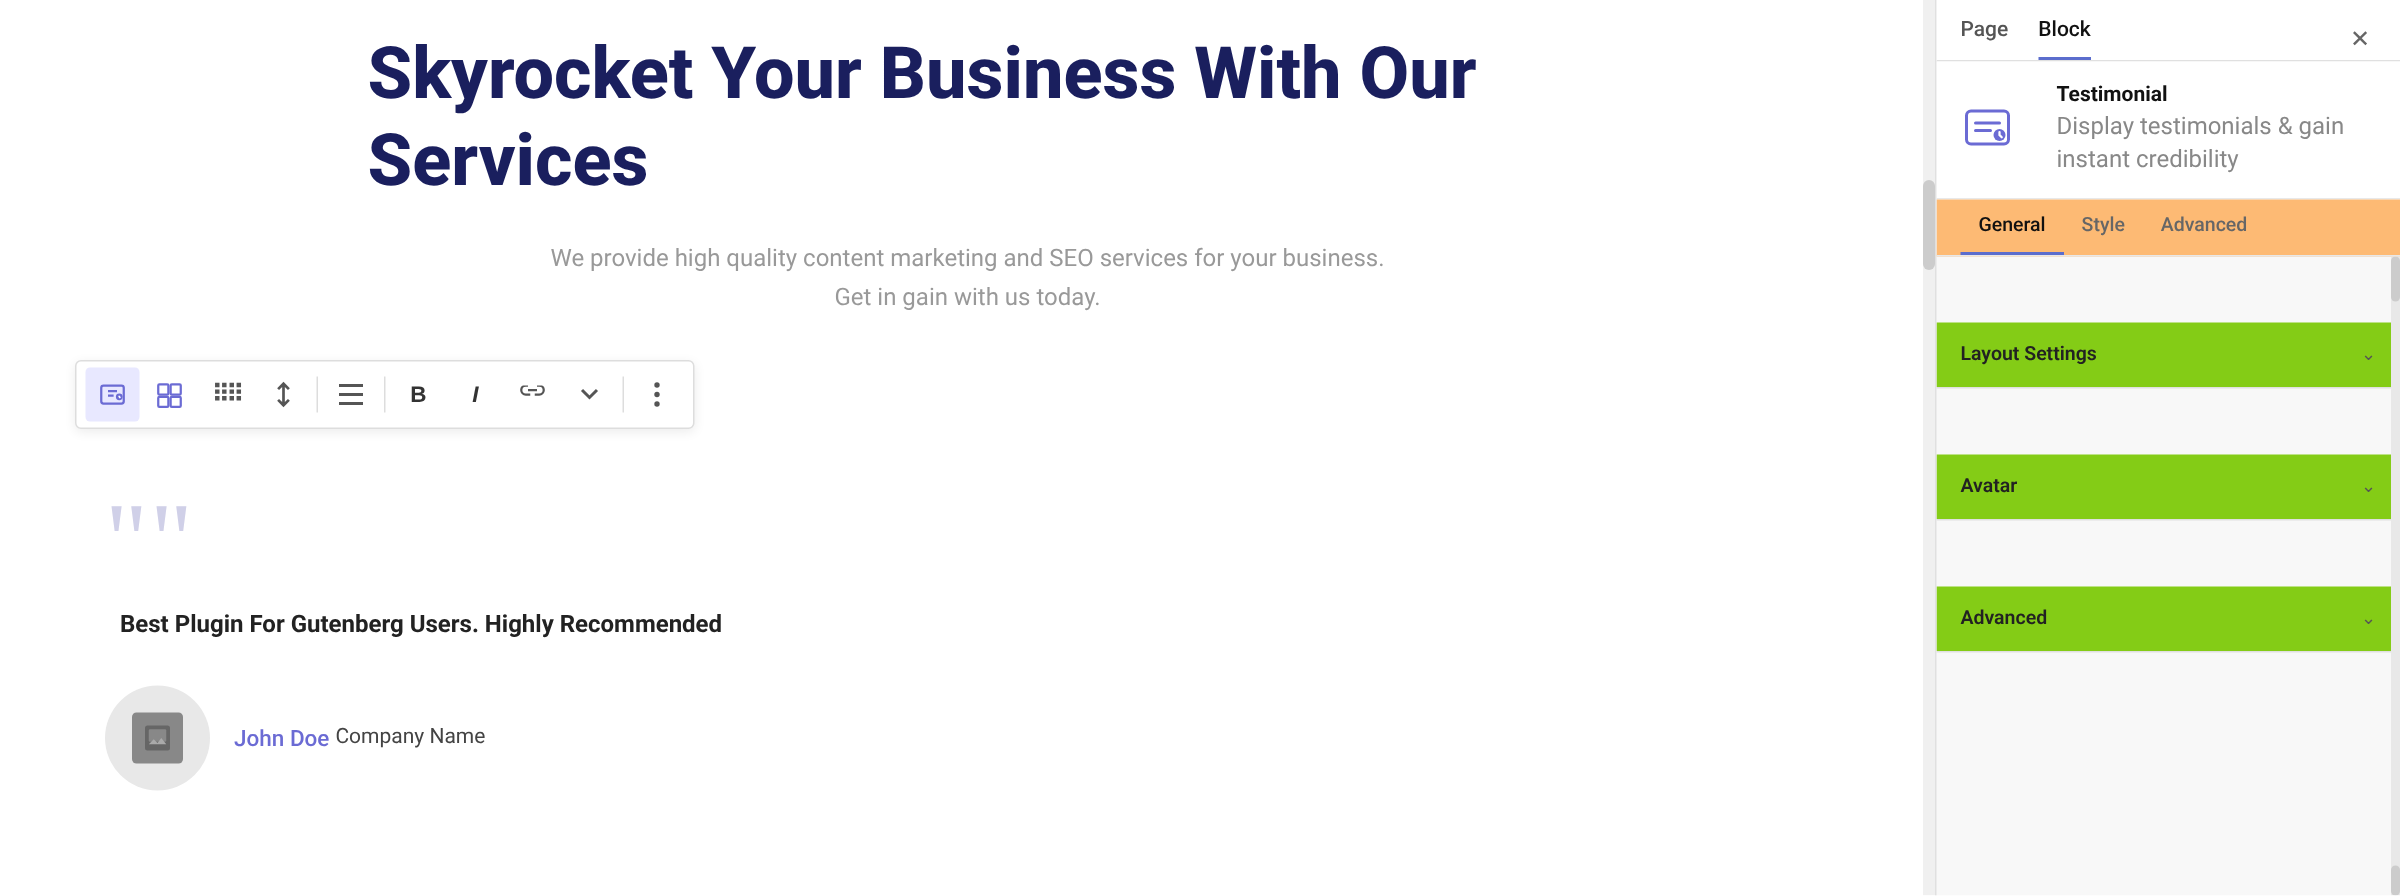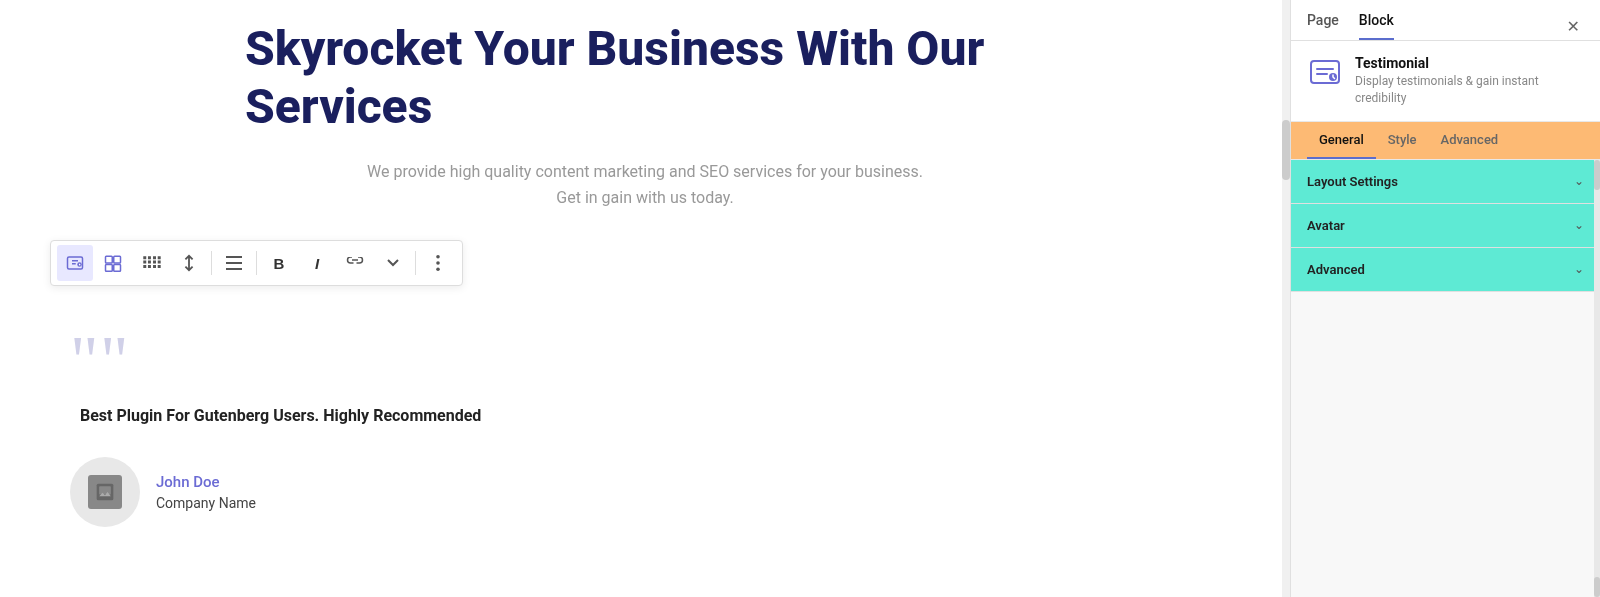--- a/index.html
+++ b/index.html
@@ -127,21 +127,21 @@
       border-radius: 3px;
       display: flex;
       align-items: center;
       justify-content: center;
       color: #fff;
       font-size: 16px;
     }
 
     .author-info {
       display: flex;
-      flex-direction: column;
+      flex-direction: row;
       gap: 4px;
     }
 
     .author-name {
       color: #6b6bd4;
       font-size: 15px;
       font-weight: 500;
     }
 
     .author-company {
@@ -214,22 +214,22 @@
       background: none;
       border: none;
     }
 
     
     .block-info {
       background: #fff;
       padding: 14px 16px;
       border-bottom: 1px solid #e8e8e8;
       display: flex;
-      align-items: flex-start;
-      gap: 12px;
+      align-items: center;
+      gap: 28px;
     }
 
     .block-icon-box {
       width: 36px;
       height: 36px;
       display: flex;
       align-items: center;
       justify-content: center;
       flex-shrink: 0;
     }
@@ -242,21 +242,21 @@
       flex: 1;
     }
 
     .block-info-title {
       font-size: 14px;
       font-weight: 700;
       color: #111;
     }
 
     .block-info-desc {
-      font-size: 12px;
+      font-size: 16px;
       color: #888;
       margin-top: 2px;
       line-height: 1.4;
     }
 
     
     .sub-tabs {
       background: #fdba74;
       display: flex;
       border-bottom: 1px solid #e8e8e8;
@@ -281,21 +281,22 @@
       background: #f0f0f0;
       border-bottom: 1px solid #e0e0e0;
     }
 
     .accordion-header {
       display: flex;
       align-items: flex-start;
       justify-content: space-between;
       padding: 14px 16px;
       cursor: pointer;
-      background: #5eead4;
+      background: #84cc16;
+      margin-top: 44px;
     }
 
     .accordion-title {
       font-size: 13px;
       font-weight: 600;
       color: #222;
     }
 
     .chevron-icon {
       color: #555;

